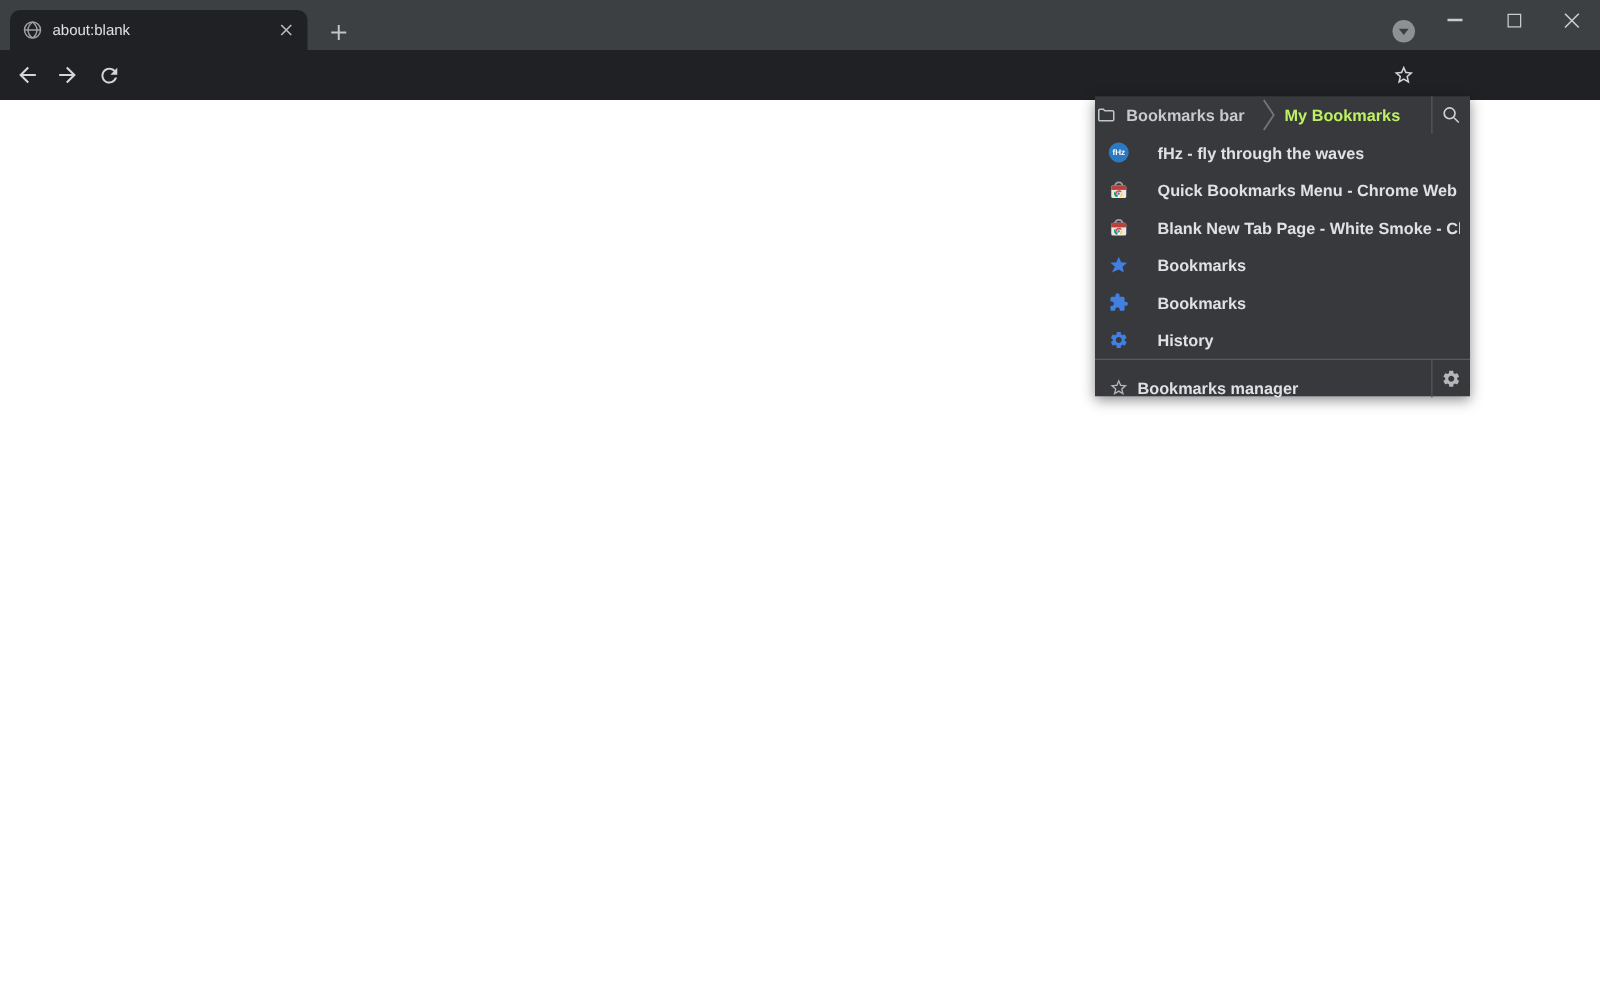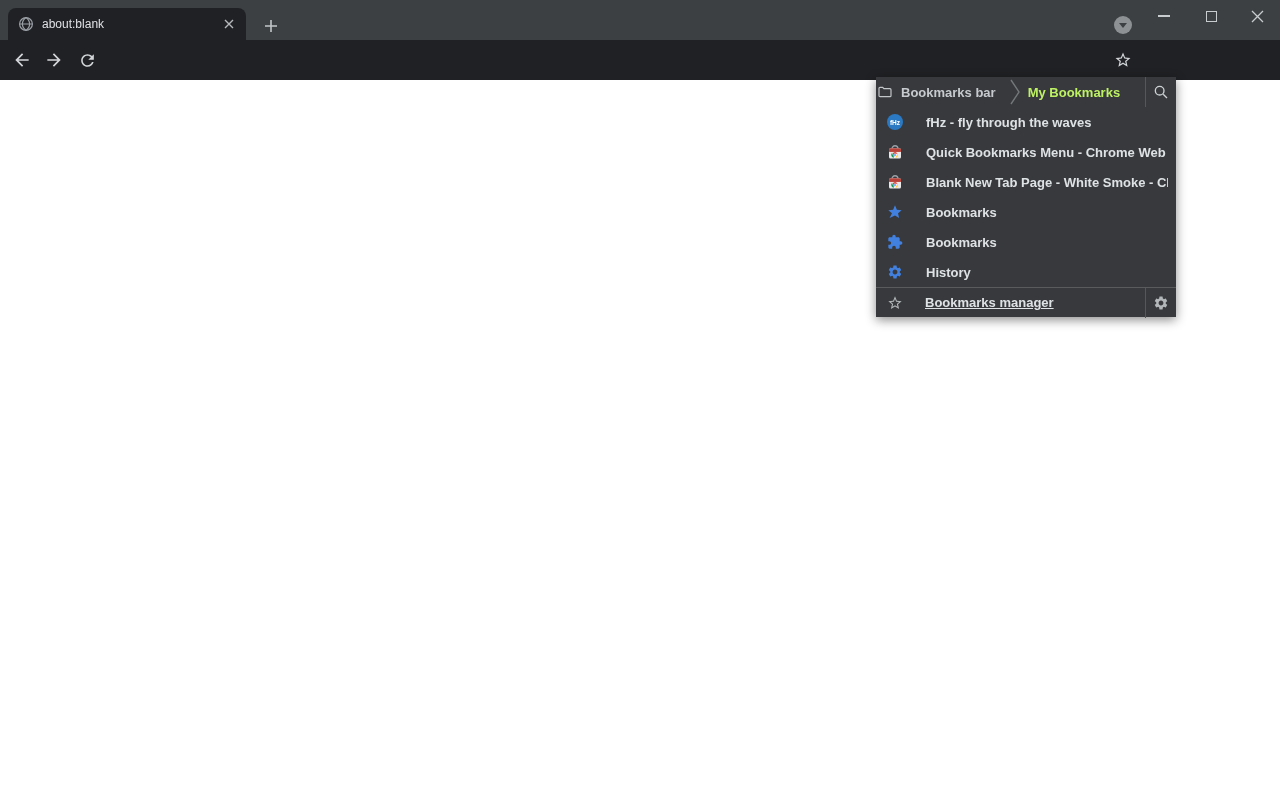--- a/index.html
+++ b/index.html
@@ -48,21 +48,21 @@
   .panel-header { height:30px; display:flex; align-items:center; border-bottom:0; }
   .crumb-parent { display:flex; align-items:center; gap:8px; padding-left:1px; color:#c7cace; cursor:pointer; }
   .crumb-chevron { margin:0 8px 0 14px; }
   .crumb-current { color:#bef264; white-space:nowrap; }
   .header-search { margin-left:auto; width:31px; height:30px; border-left:1px solid #55575a;
                    display:flex; align-items:center; justify-content:center; cursor:pointer; }
   .bm-row { height:30px; display:flex; align-items:center; padding:0 8px 0 11px; cursor:pointer; }
   .row-icon { width:16px; height:16px; flex:0 0 16px; display:flex; align-items:center; justify-content:center; }
   .row-label { margin-left:23px; white-space:nowrap; overflow:hidden; }
   .panel-footer { height:30px; border-top:1px solid #595b5d; display:flex; align-items:center; }
-  .footer-main { flex:1; height:30px; display:flex; align-items:center; padding-left:11px; cursor:pointer; gap:22px;text-decoration:underline; }
+  .footer-main { flex:1; height:30px; display:flex; align-items:flex-end; padding-left:11px; cursor:pointer; gap:7px; }
   .footer-gear { width:31px; height:30px; border-left:1px solid #55575a; display:flex; align-items:center;
                  justify-content:center; cursor:pointer; }
   .fhz-circle { width:16px; height:16px; border-radius:50%; background:#2b79c2; color:#fff;
                 font-size:6.5px; font-weight:700; display:flex; align-items:center; justify-content:center; }
 </style>
 </head>
 <body>
 
 <div class="titlebar">
   <div class="tab">

